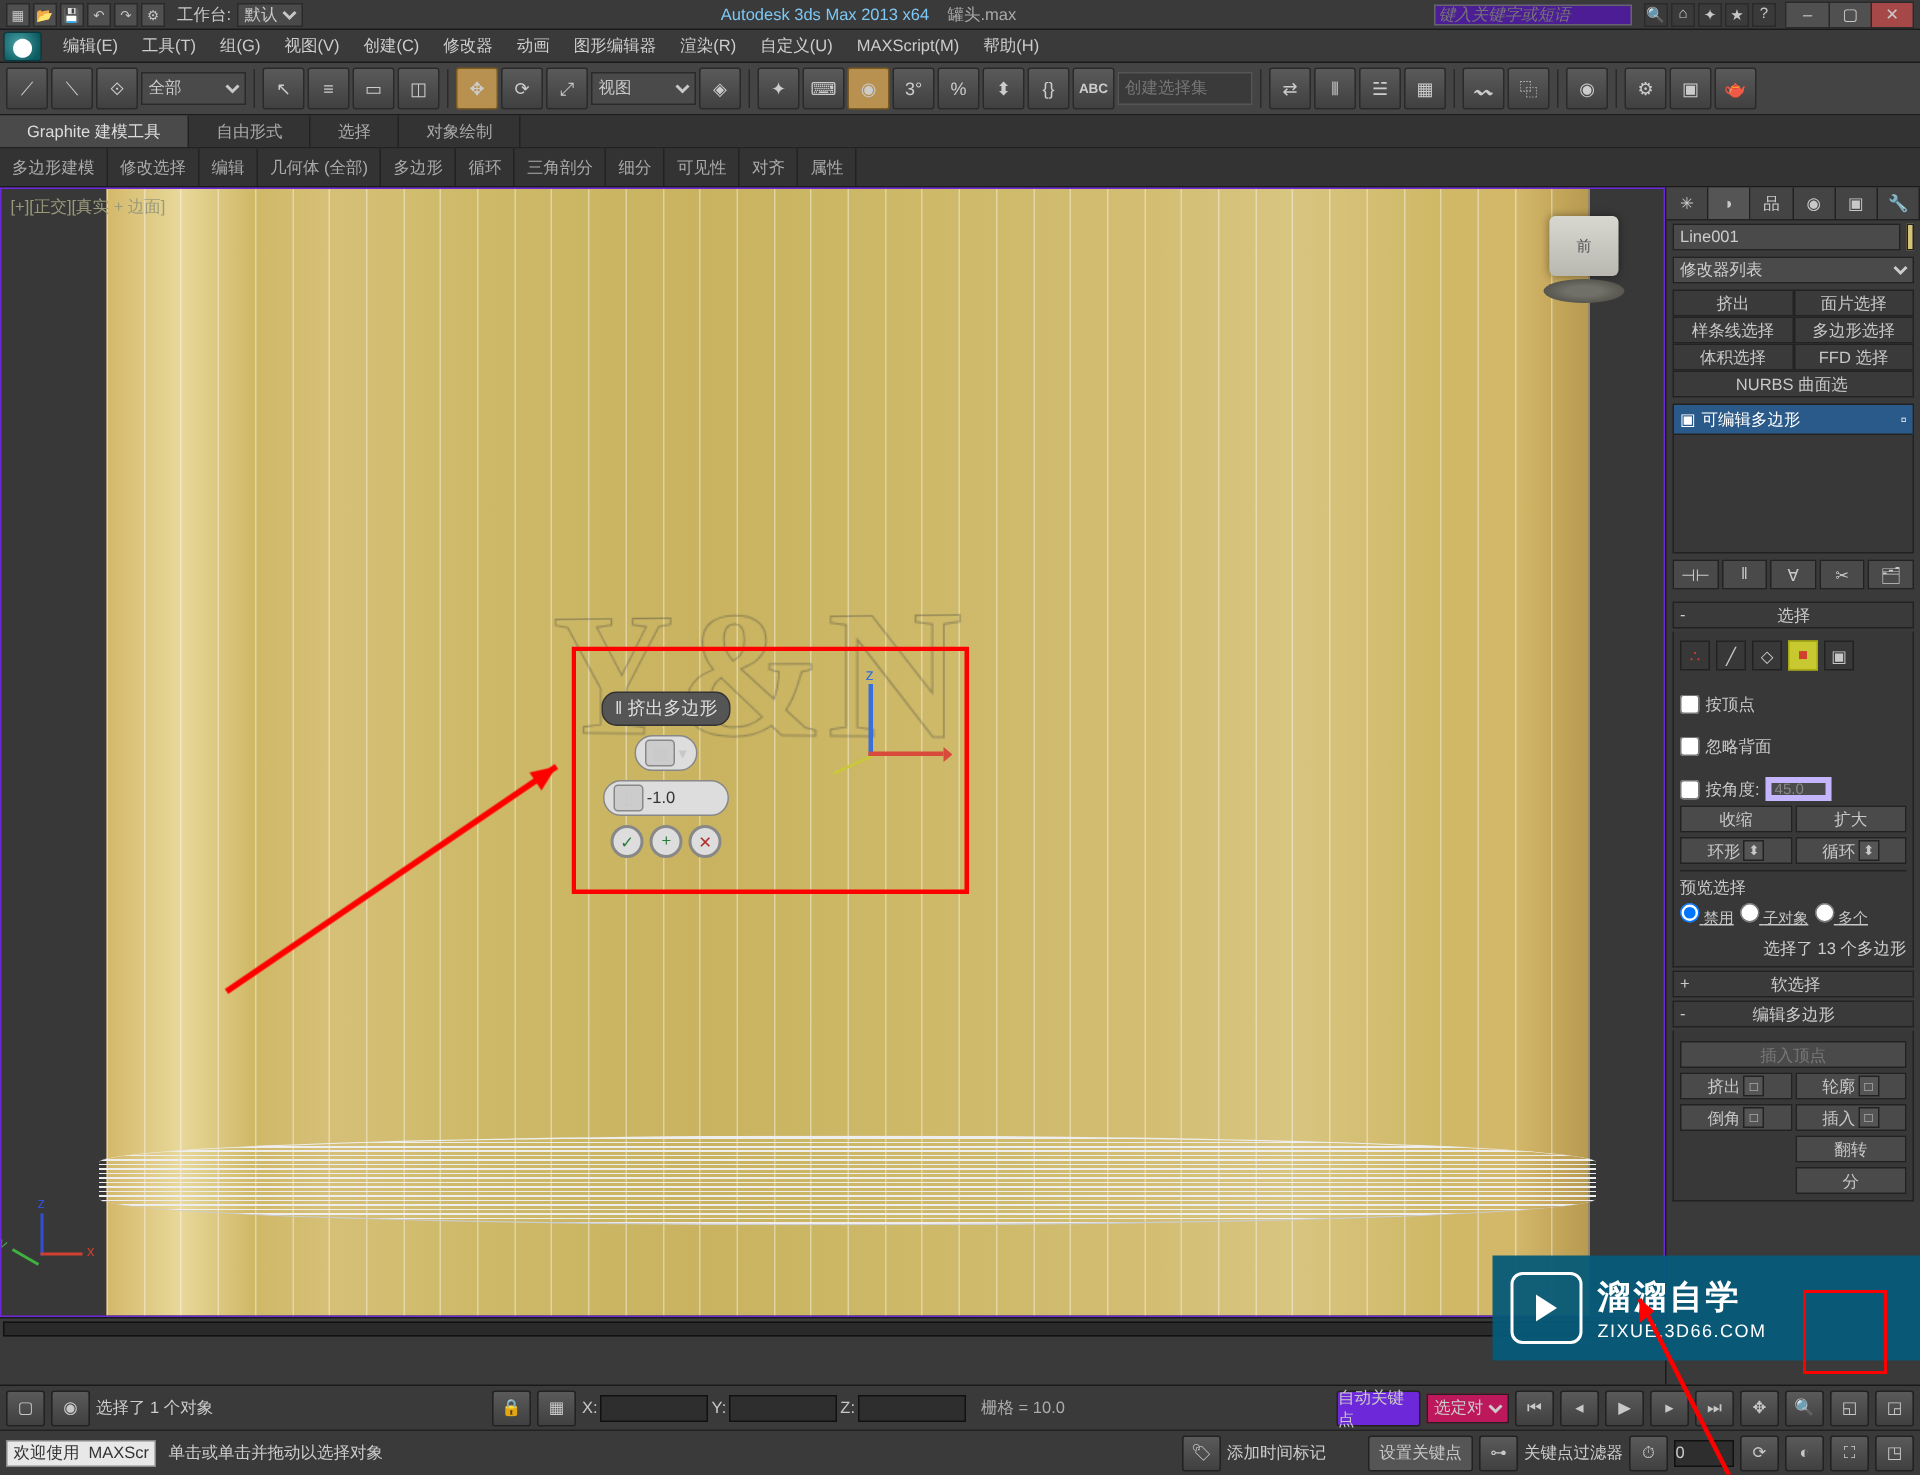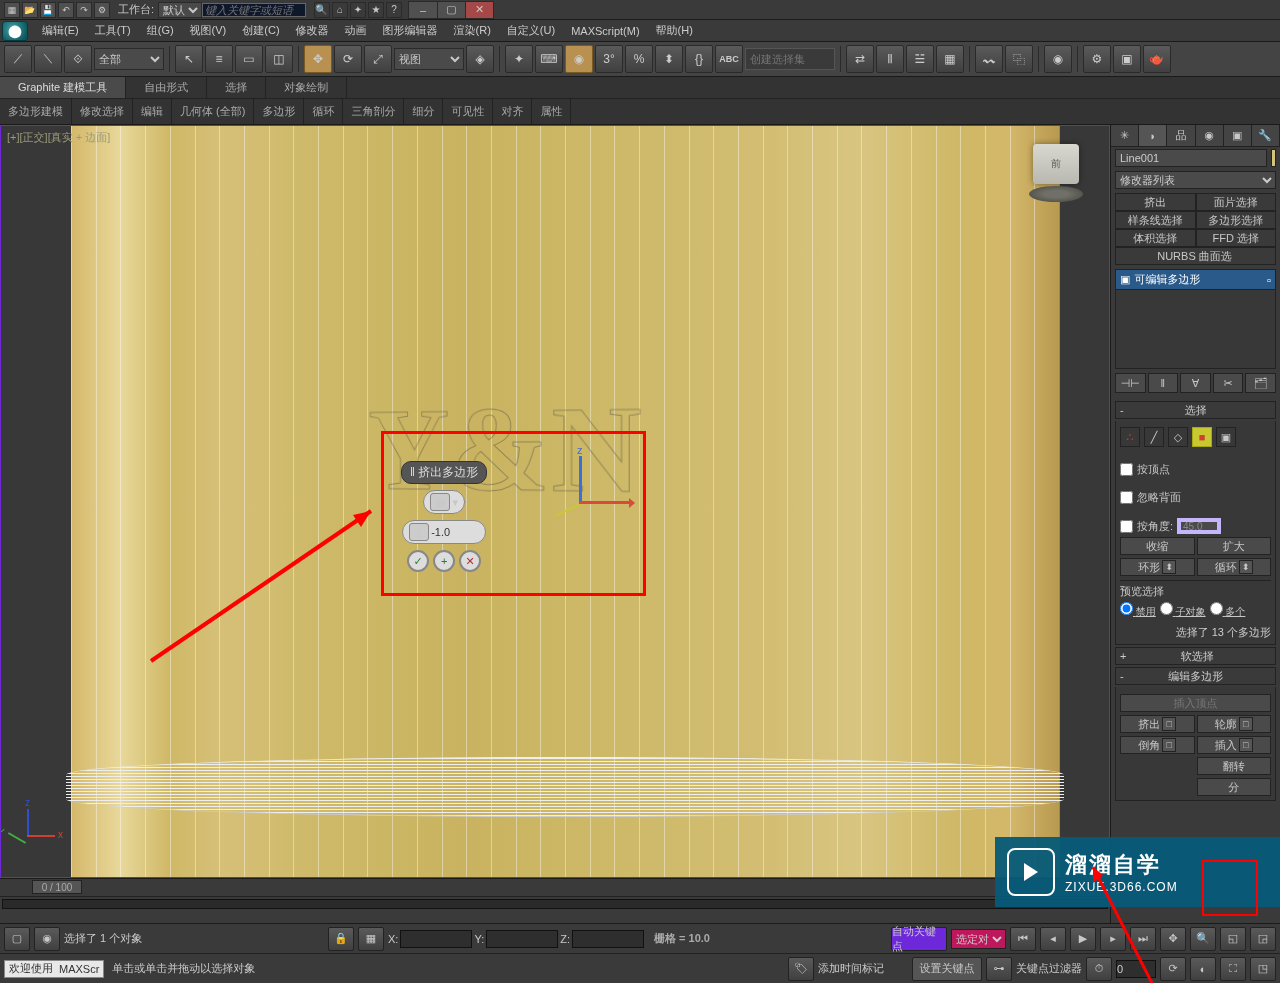--- a/index.html
+++ b/index.html
@@ -17,21 +17,21 @@
   display: flex; align-items: center; padding: 0 4px;
   border-bottom: 1px solid #1a1a1a;
 }
 .title-bar .qat { display: flex; gap: 2px; }
 .title-bar .qat .icon-btn { width: 16px; height: 16px; background: #505050; border: 1px solid #2a2a2a; display:flex;align-items:center;justify-content:center;font-size:9px; }
 .title-bar .workspace { margin-left: 8px; display: flex; align-items: center; gap: 4px; font-size: 11px; }
 .title-bar .workspace select { background: #4a4a4a; color: #c8c8c8; border: 1px solid #2a2a2a; font-size: 11px; }
 .title-bar .app-title { flex: 1; text-align: center; color: #aaa; }
 .title-bar .app-title .highlight { color: #7ec8f5; }
 .title-bar .search { margin-right: 8px; }
-.title-bar .search input { background: #0f172a; border: 1px solid #666; font-size: 11px; width: 104px; padding: 0 2px; font-style: italic; color: #888; }
+.title-bar .search input { background: #4c1d95; border: 1px solid #666; font-size: 11px; width: 132px; padding: 0 2px; font-style: italic; color: #888; }
 .title-bar .sysbtns { display: flex; gap: 2px; }
 .title-bar .sysbtns .icon-btn { width: 16px; height: 16px; border: 1px solid #2a2a2a; display:flex;align-items:center;justify-content:center;font-size:10px;}
 .title-bar .icon-btn { cursor: pointer; }
 .title-bar .win-group { margin-left: 6px; display: flex; border: 1px solid #2a2a2a; }
 .title-bar .win-group .wbtn { width: 28px; height: 16px; display:flex;align-items:center;justify-content:center; border-left:1px solid #2a2a2a; background:#505050; }
 .title-bar .win-group .wbtn:first-child{border-left:none;}
 .title-bar .win-group .wbtn.close { background: #a74848; }
 
 .menu-bar {
   height: 22px; background: #3a3a3a;
@@ -250,21 +250,21 @@
 .timeline .track{height:10px; background:#2a2a2a; border:1px solid #111; margin:2px;}
 
 .status-bar {
   position: absolute; left: 0; right: 0; bottom: 0; height: 60px;
   background: #3a3a3a; border-top: 1px solid #1a1a1a;
 }
 .status-bar .row { height: 30px; display:flex; align-items:center; padding: 0 4px; gap:4px; border-bottom:1px solid #222;}
 .status-bar .xyz { display:flex; gap:2px;}
 .status-bar .xyz .fld { display:flex;align-items:center; gap:2px;}
 .status-bar .xyz input { width:72px; background:#2e2e2e; color:#888; border:1px solid #111; height:18px; font-size:11px; padding:0 2px;}
-.status-bar .grid-lbl { margin: 0 6px; color:#aaa;font-weight:bold;}
+.status-bar .grid-lbl { margin: 0 6px; color:#aaa;}
 .status-bar .sb-btn { width:26px; height:24px; background:linear-gradient(#5a5a5a,#404040); border:1px solid #222; border-radius:2px; display:flex;align-items:center;justify-content:center; font-size:11px;}
 .status-bar select { background:#be185d; color:#ccc; border:1px solid #222; height:20px; font-size:11px;}
 .status-bar .prompt { color:#ccc; font-size:11px;}
 .status-bar .left-tabs{ background:#e8e8e8; color:#333; height:18px; padding:0 4px; border:1px solid #888; display:flex;align-items:center; gap:6px;}
 
 
 .watermark {
   position: absolute;
   right: 0; bottom: 76px;
   width: 285px; height: 70px;
@@ -289,20 +289,25 @@
     <div class="icon-btn">▦</div>
     <div class="icon-btn">📂</div>
     <div class="icon-btn">💾</div>
     <div class="icon-btn">↶</div>
     <div class="icon-btn">↷</div>
     <div class="icon-btn">⚙</div>
   </div>
   <div class="workspace">
     <span>工作台:</span>
     <select><option>默认</option></select>
+  </div>
+  <div class="app-title">
+    <span class="highlight">Autodesk 3ds Max  2013 x64</span>
+    &nbsp;&nbsp;
+    <span>罐头.max</span>
   </div>
   <div class="search">
     <input placeholder="键入关键字或短语" style="">
   </div>
   <div class="sysbtns">
     <div class="icon-btn">🔍</div>
     <div class="icon-btn">⌂</div>
     <div class="icon-btn">✦</div>
     <div class="icon-btn">★</div>
     <div class="icon-btn">?</div>
@@ -629,23 +634,20 @@
       </div>
       <div class="cp-btn-pair">
         <div class="half" style="visibility:hidden"></div>
         <div class="half">分</div>
       </div>
     </div>
   </div>
 </div>
 
 <div class="timeline">
-  <div class="scrub-row">
-    <div class="scrub">0 / 100</div>
-  </div>
   <div class="track"></div>
 </div>
 
 <div class="status-bar">
   <div class="row">
     <div class="sb-btn">▢</div>
     <div class="sb-btn">◉</div>
     <span class="prompt" style="min-width:260px;">选择了 1 个对象</span>
     <div class="sb-btn">🔒</div>
     <div class="sb-btn">▦</div>

